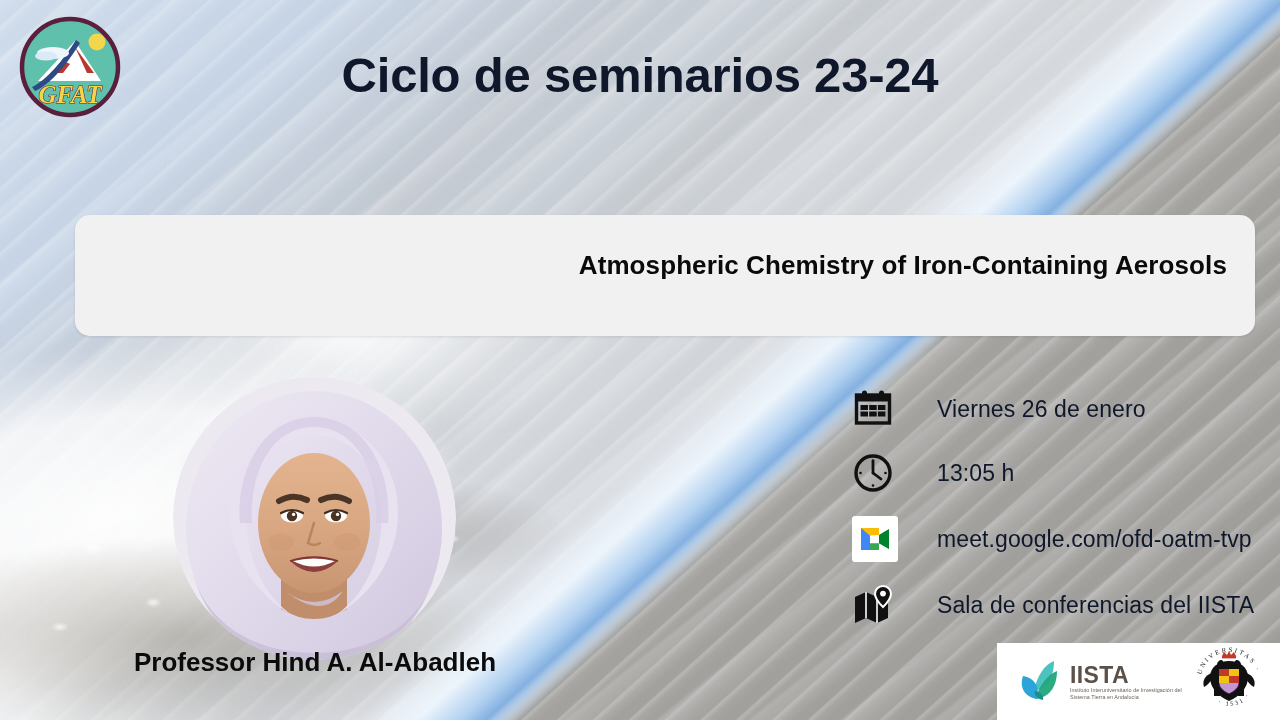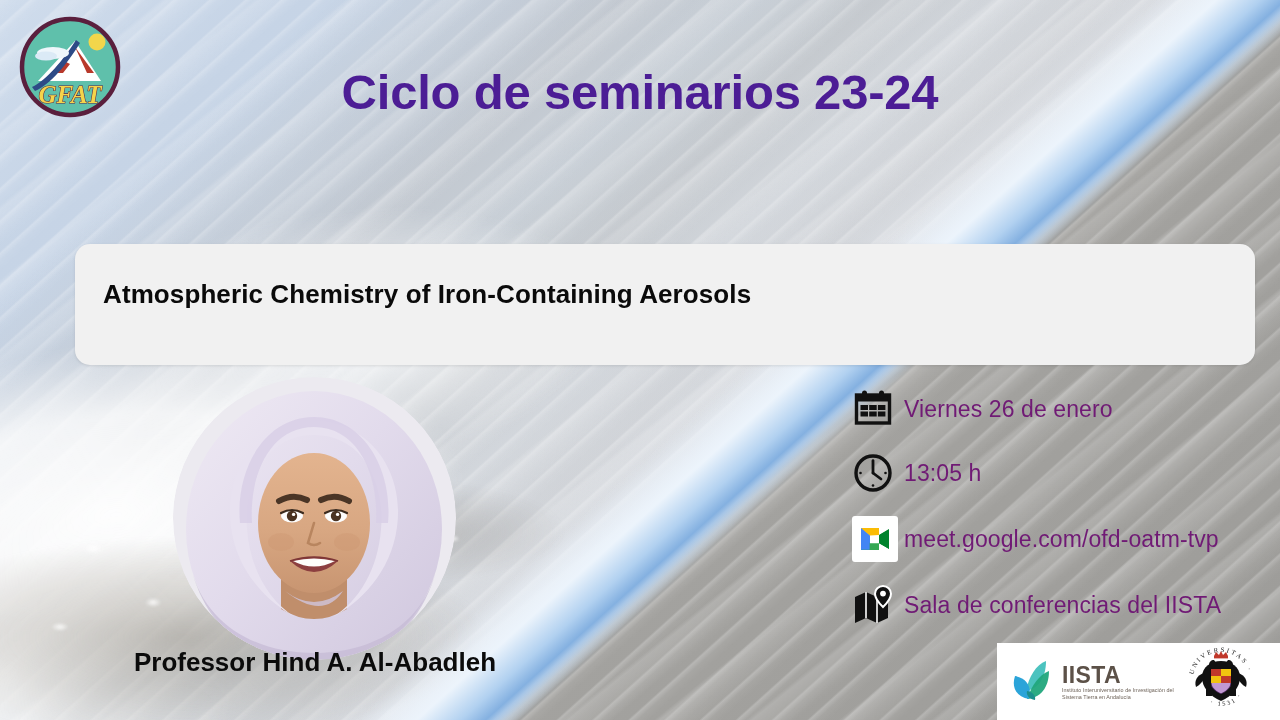--- a/index.html
+++ b/index.html
@@ -122,37 +122,37 @@
   }
 
   
   .gfat-logo {
     position:absolute; left:18px; top:15px;
     width:104px; height:104px;
   }
 
   
   .title-block {
-    position:absolute; left:0; top:64px; width:1280px;
+    position:absolute; left:0; top:47px; width:1280px;
     text-align:center;
-    color:#4c1d95;
+    color:#0f172a;
     font-weight:bold;
     letter-spacing:-.2px;
   }
   .title-line1 { font-size:49px; line-height:56px; }
   .title-line2 { font-size:49px; line-height:58px; }
 
   
   .talk-panel {
     position:absolute; left:75px; top:215px;
     width:1180px; height:121px;
     background:#f1f1f1;
     border-radius:15px;
     box-shadow:0 1px 3px rgba(0,0,0,.10);
-    display:flex; align-items:center; justify-content:flex-start;margin-top:29px;
+    display:flex; align-items:center; justify-content:flex-end;
   }
   .talk-title {
     font-size:26px; font-weight:bold; color:#0a0a0a;
     letter-spacing:.1px;
     transform:translateY(-10px);
     text-align:center;
     padding:0 28px;
   }
 
   
@@ -177,31 +177,32 @@
     position:absolute; left:852px; top:388px;
     display:flex; flex-direction:column;
     gap:22px;
   }
   .info-row { display:flex; align-items:center; }
   .info-ico {
     width:52px; flex:0 0 52px;
     display:flex; align-items:center; justify-content:flex-start;
   }
   .info-txt {
-    font-size:23px; color:#701a75; white-space:nowrap;
+    font-size:23px; color:#0f172a; white-space:nowrap;
     letter-spacing:.1px;
+    margin-left:33px;
   }
   .row-meet .info-txt { font-size:23px; }
 
   
   .footer-logos {
     position:absolute; left:997px; top:643px;
     width:283px; height:77px;
     background:#fff;
-    display:flex; align-items:center;
+    display:flex; align-items:center;padding-left:8px;
   }
   .iista-wrap { display:flex; align-items:center; padding-left:8px; gap:5px; }
   .iista-text { display:flex; flex-direction:column; justify-content:center; }
   .iista-word {
     font-size:23px; font-weight:bold; color:#5c5148;
     letter-spacing:.4px; line-height:24px;
   }
   .iista-sub {
     font-size:5.4px; color:#6d6258; line-height:7px;
     max-width:118px; letter-spacing:.05px;

